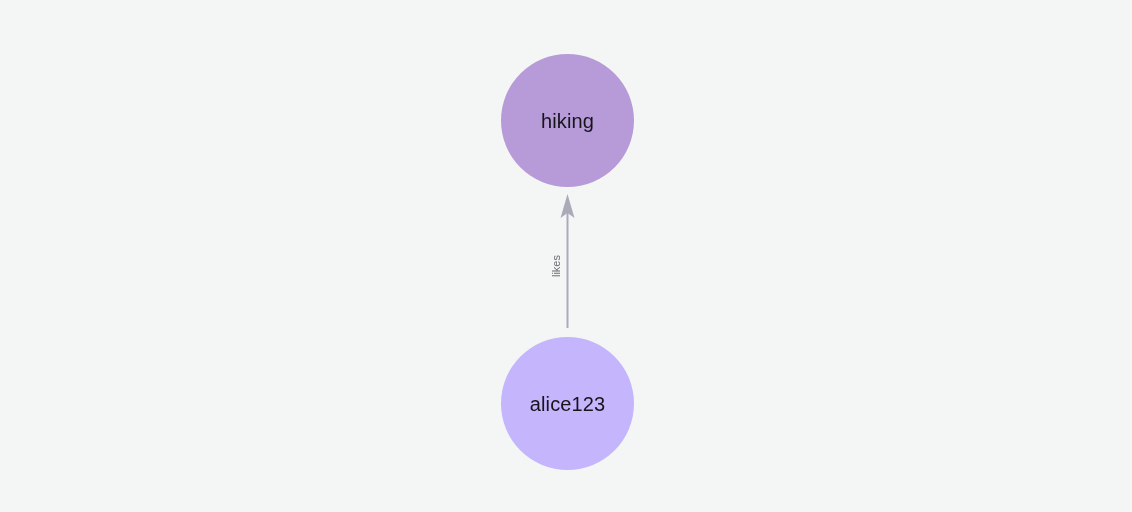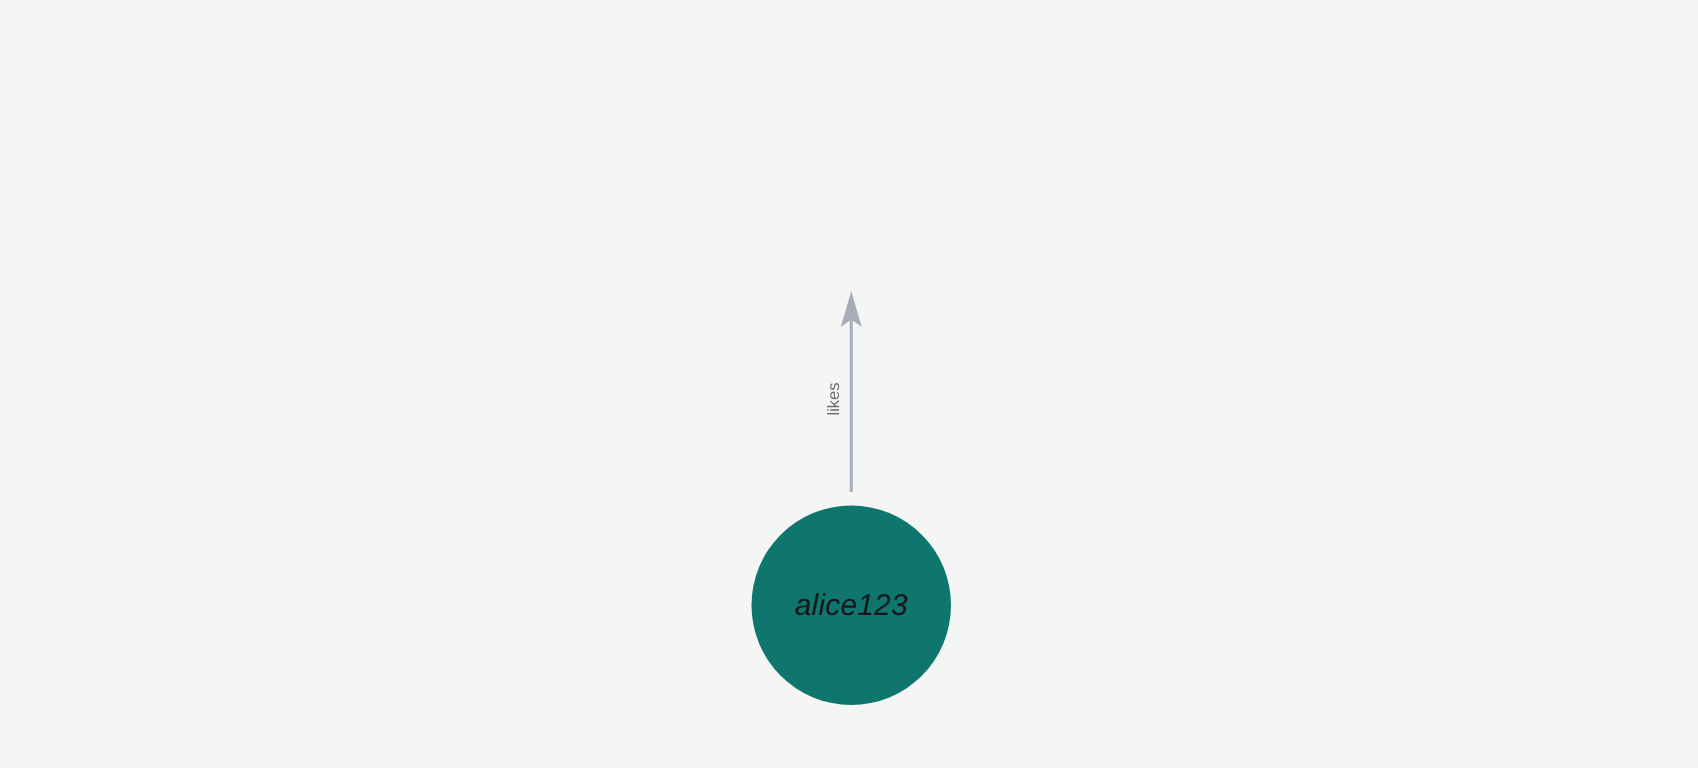--- a/index.html
+++ b/index.html
@@ -48,22 +48,21 @@
     top: 54px;
     width: 133px;
     height: 133px;
     background: #b79ad8;
   }
   #node-alice123 {
     left: 501px;
     top: 337px;
     width: 133px;
     height: 133px;
-    background: #0f766e;
-    font-style: italic;
+    background: #c4b5fd;
   }
   .edge-label {
     position: absolute;
     font-family: "Liberation Sans", sans-serif;
     font-size: 11px;
     color: #6d6d72;
     white-space: nowrap;
     transform-origin: 50% 50%;
     transform: rotate(-90deg);
   }
@@ -81,18 +80,21 @@
 
   <svg class="edge-layer" width="1132" height="512" viewBox="0 0 1132 512" xmlns="http://www.w3.org/2000/svg">
     <g>
       <line x1="567.5" y1="328" x2="567.5" y2="212" stroke="#a9acb8" stroke-width="2"></line>
       <polygon points="567.5,194 574.5,218 567.5,213 560.5,218" fill="#a9acb8"></polygon>
     </g>
   </svg>
 
   <div class="edge-label" id="edge-label-likes">likes</div>
 
+  <div class="node" id="node-hiking">
+    <span class="node-label">hiking</span>
+  </div>
 
   <div class="node" id="node-alice123">
     <span class="node-label">alice123</span>
   </div>
 
 </div>
 
 </body></html>

